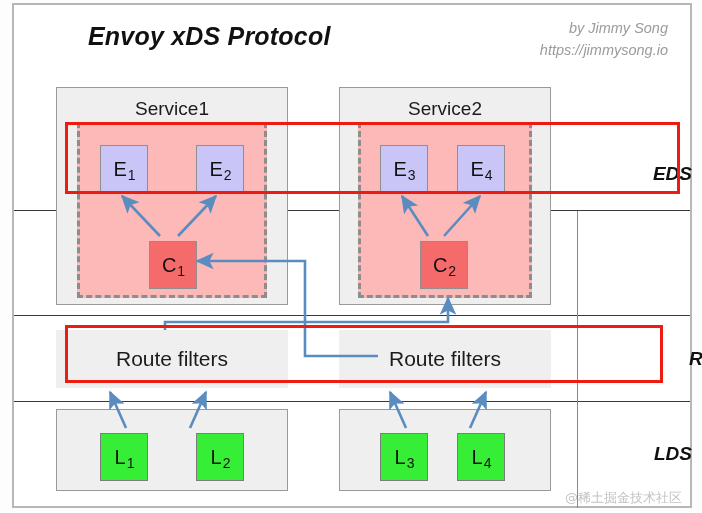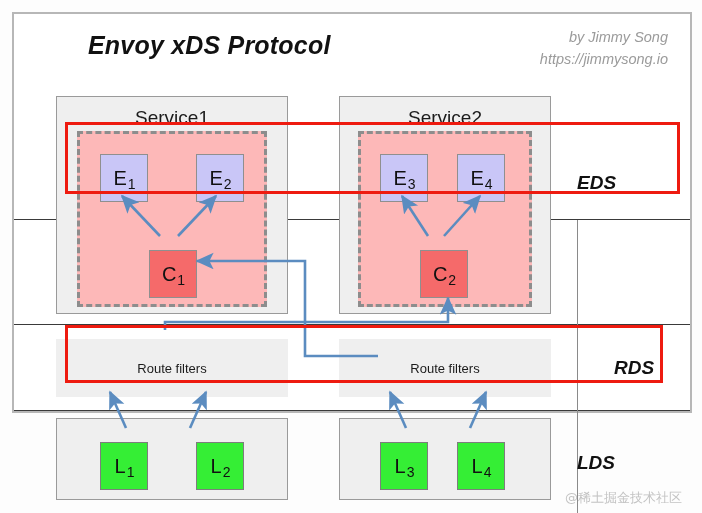--- a/index.html
+++ b/index.html
@@ -1,21 +1,21 @@
 <!DOCTYPE html>
 <html><head>
 <meta charset="utf-8">
 <style>
   html,body{margin:0;padding:0;background:#ffffff;}
   body{width:702px;height:513px;overflow:hidden;font-family:"Liberation Sans","DejaVu Sans",sans-serif;}
   #root{position:relative;width:702px;height:513px;background:#fdfdfd;}
 
   
   .frame{
-    position:absolute;left:12px;top:12px;width:680px;height:401px;
+    position:absolute;left:12px;top:3px;width:680px;height:505px;
     border:2px solid #b7b7b7;background:#ffffff;box-sizing:border-box;
   }
 
   
   .title{
     position:absolute;left:74px;top:17px;
     font-size:25px;font-weight:bold;font-style:italic;color:#111;
     letter-spacing:0.2px;white-space:nowrap;
   }
   .meta{
@@ -24,21 +24,21 @@
   }
   .meta div{white-space:nowrap;}
 
   
   .rowline{position:absolute;left:0;width:676px;height:0;border-top:1.6px solid #3a3a3a;}
 
   
   .coldiv{position:absolute;top:206px;left:563px;width:0;height:297px;border-left:1.6px solid #8a8a8a;}
 
   .xds-label{
-    position:absolute;left:563px;width:115px;text-align:left;
+    position:absolute;left:563px;width:115px;text-align:right;
     font-size:19px;font-weight:bold;font-style:italic;color:#111;
   }
 
   
   .service{
     position:absolute;background:#efefef;border:1.6px solid #9a9a9a;box-sizing:border-box;
   }
   .service-title{
     position:absolute;width:100%;text-align:center;top:10px;
     font-size:19px;color:#1b1b1b;
@@ -59,21 +59,21 @@
   .node .sub{font-size:14px;position:relative;top:6px;left:1px;}
 
   .node.ep{background:#c9c6f7;border:1.6px solid #8f8f8f;}
   .node.cl{background:#f56a6a;border:1.6px solid #8f8f8f;}
   .node.ls{background:#35ee35;border:1.6px solid #7d7d7d;}
 
   
   .routebox{
     position:absolute;background:#efefef;box-sizing:border-box;
     display:flex;align-items:center;justify-content:center;
-    font-size:13px;color:#1b1b1b;
+    font-size:21px;color:#1b1b1b;
   }
 
   
   .redbox{position:absolute;border:3px solid #ee1b10;box-sizing:border-box;background:transparent;}
 
   
   .wires{position:absolute;left:0;top:0;width:702px;height:513px;pointer-events:none;}
 
   
   .watermark{

